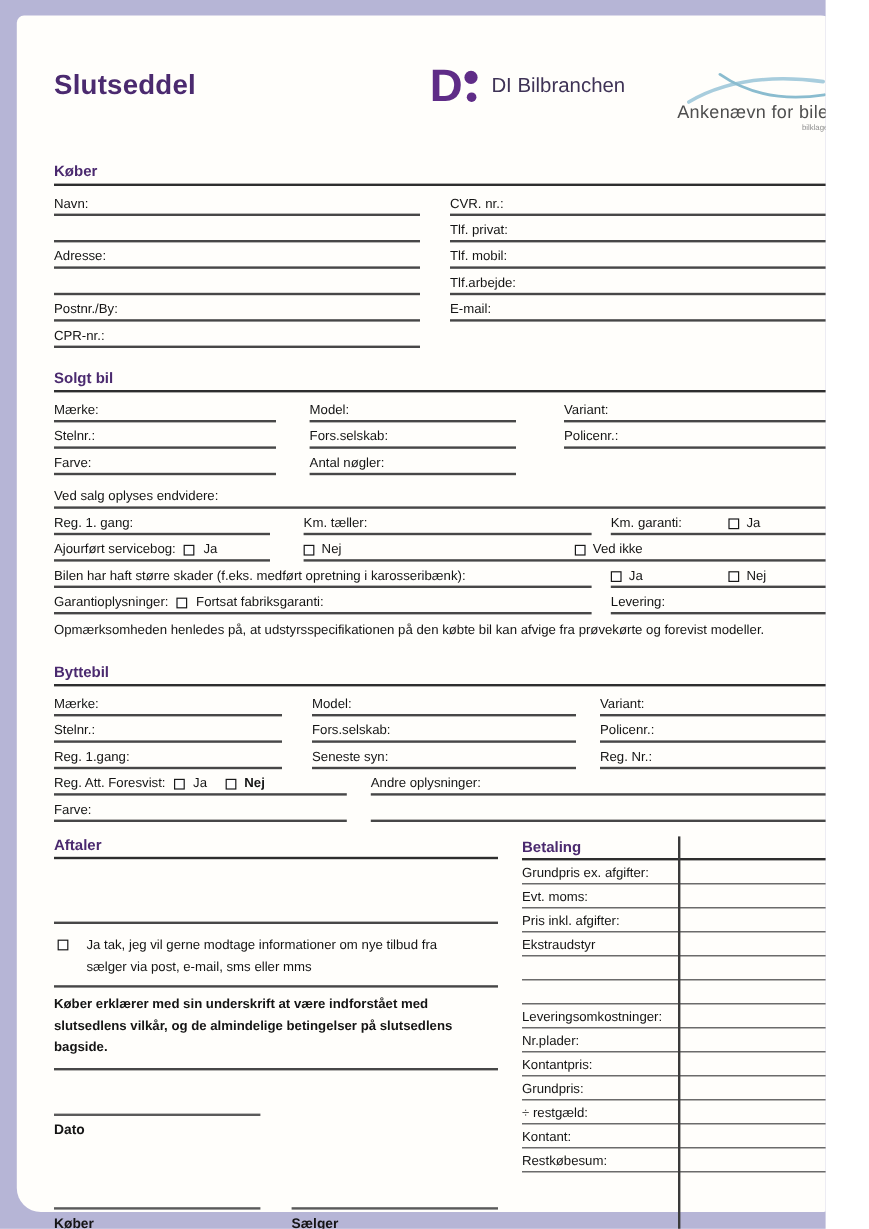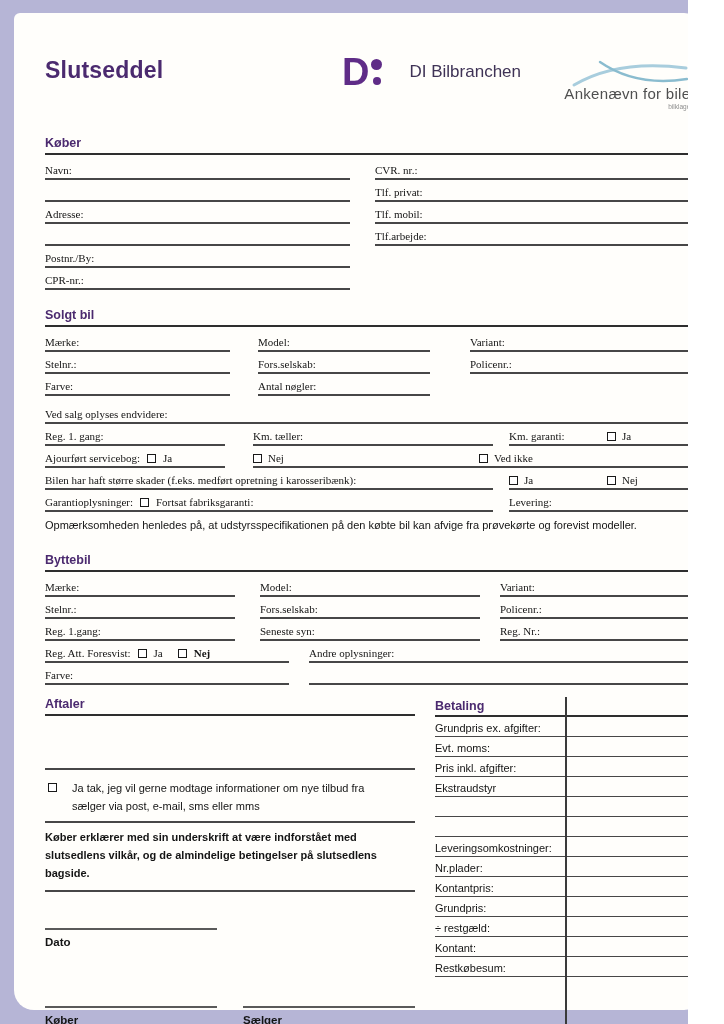--- a/index.html
+++ b/index.html
@@ -13,32 +13,32 @@
   
   .hdr { display:flex; justify-content:space-between; align-items:flex-start; margin-top:44px; }
   .title { font-size:23px; font-weight:bold; color:#4b2a6f; letter-spacing:0.2px; }
   .logos { display:flex; align-items:flex-start; gap:34px; }
   .di-logo { display:flex; align-items:center; gap:11px; margin-top:1px; }
   .di-mark { display:flex; align-items:center; }
   .di-d { font-size:38px; font-weight:800; color:#5f2c87; line-height:28px; letter-spacing:-1px; }
   .di-dots { display:flex; flex-direction:column; justify-content:space-between; height:26px; margin-left:3px; align-items:center; }
   .dot-big { width:11px; height:11px; border-radius:50%; background:#5f2c87; }
   .dot-small { width:8px; height:8px; border-radius:50%; background:#5f2c87; }
-  .di-name { font-size:17px; color:#3f3356;margin-left:16px; }
+  .di-name { font-size:17px; color:#3f3356; }
   .ank-logo { width:150px; text-align:center; }
   .ank-svg { display:block; margin:0 auto -4px auto; }
   .ank-name { font-size:15px; color:#4f4f4f; letter-spacing:0.3px; white-space:nowrap; }
   .ank-sub { font-size:6.5px; color:#8e8e8e; text-align:right; padding-right:6px; margin-top:1px; }
 
   
   .sec-title { font-size:12.5px; font-weight:bold; color:#4b2a6f;
                border-bottom:2px solid #2e2e2e; padding-bottom:3px; }
   .field { border-bottom:2px solid #474747; height:22px; display:flex; align-items:flex-end;
            padding-bottom:2px; }
-  .flabel { font-size:11px; color:#141414; white-space:nowrap;font-family:Liberation Serif, serif; }
+  .flabel { font-size:11px; color:#141414; white-space:nowrap; }
   .frow { display:flex; }
   .cb { width:9px; height:9px; border:1.5px solid #191919; display:inline-block;
         background:#fff; flex:none; margin-bottom:1px; }
   .inl { display:flex; align-items:flex-end; gap:7px; }
 
   
   .twocol { display:flex; margin-top:3px; }
   .kleft { width:305px; margin-right:25px; }
   .kright { flex:1; }
 
@@ -141,20 +141,23 @@
               </div>
             <div class="field">
                 <span class="flabel">Tlf. privat:</span>
               </div>
             <div class="field">
                 <span class="flabel">Tlf. mobil:</span>
               </div>
             <div class="field">
                 <span class="flabel">Tlf.arbejde:</span>
               </div>
+            <div class="field">
+                <span class="flabel">E-mail:</span>
+              </div>
           </div>
         </div>
       </div>
 
       <div style="margin-top:18px;">
         <div class="sec-title">Solgt bil</div>
         <div class="frow" style="margin-top:3px;">
           <div class="field c1">
               <span class="flabel">Mærke:</span>
             </div>

